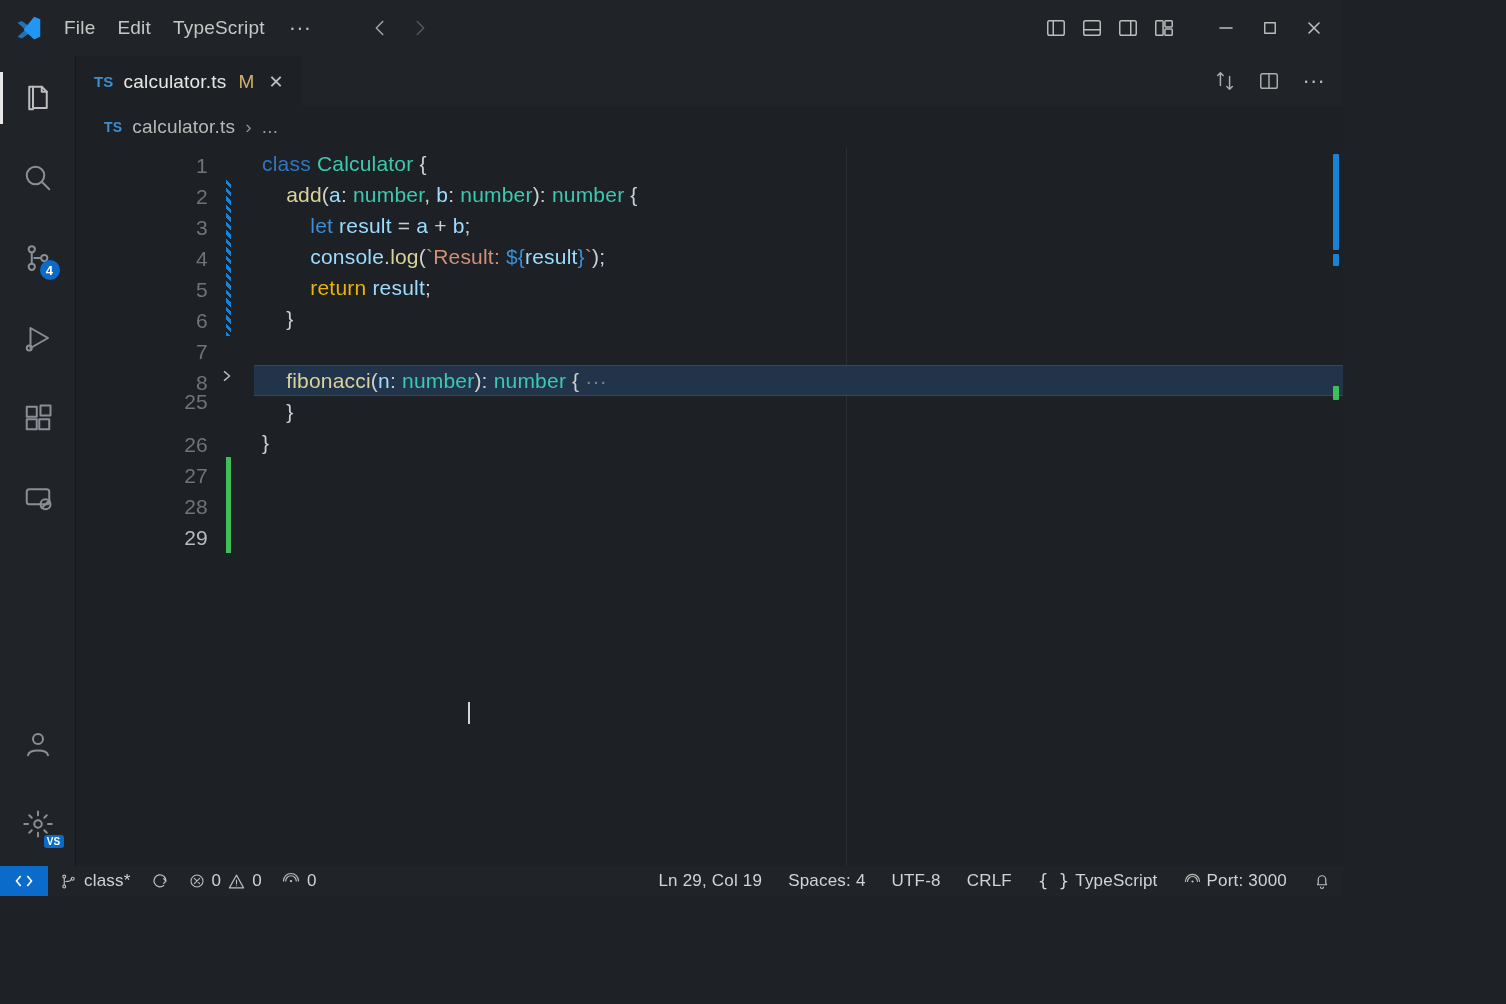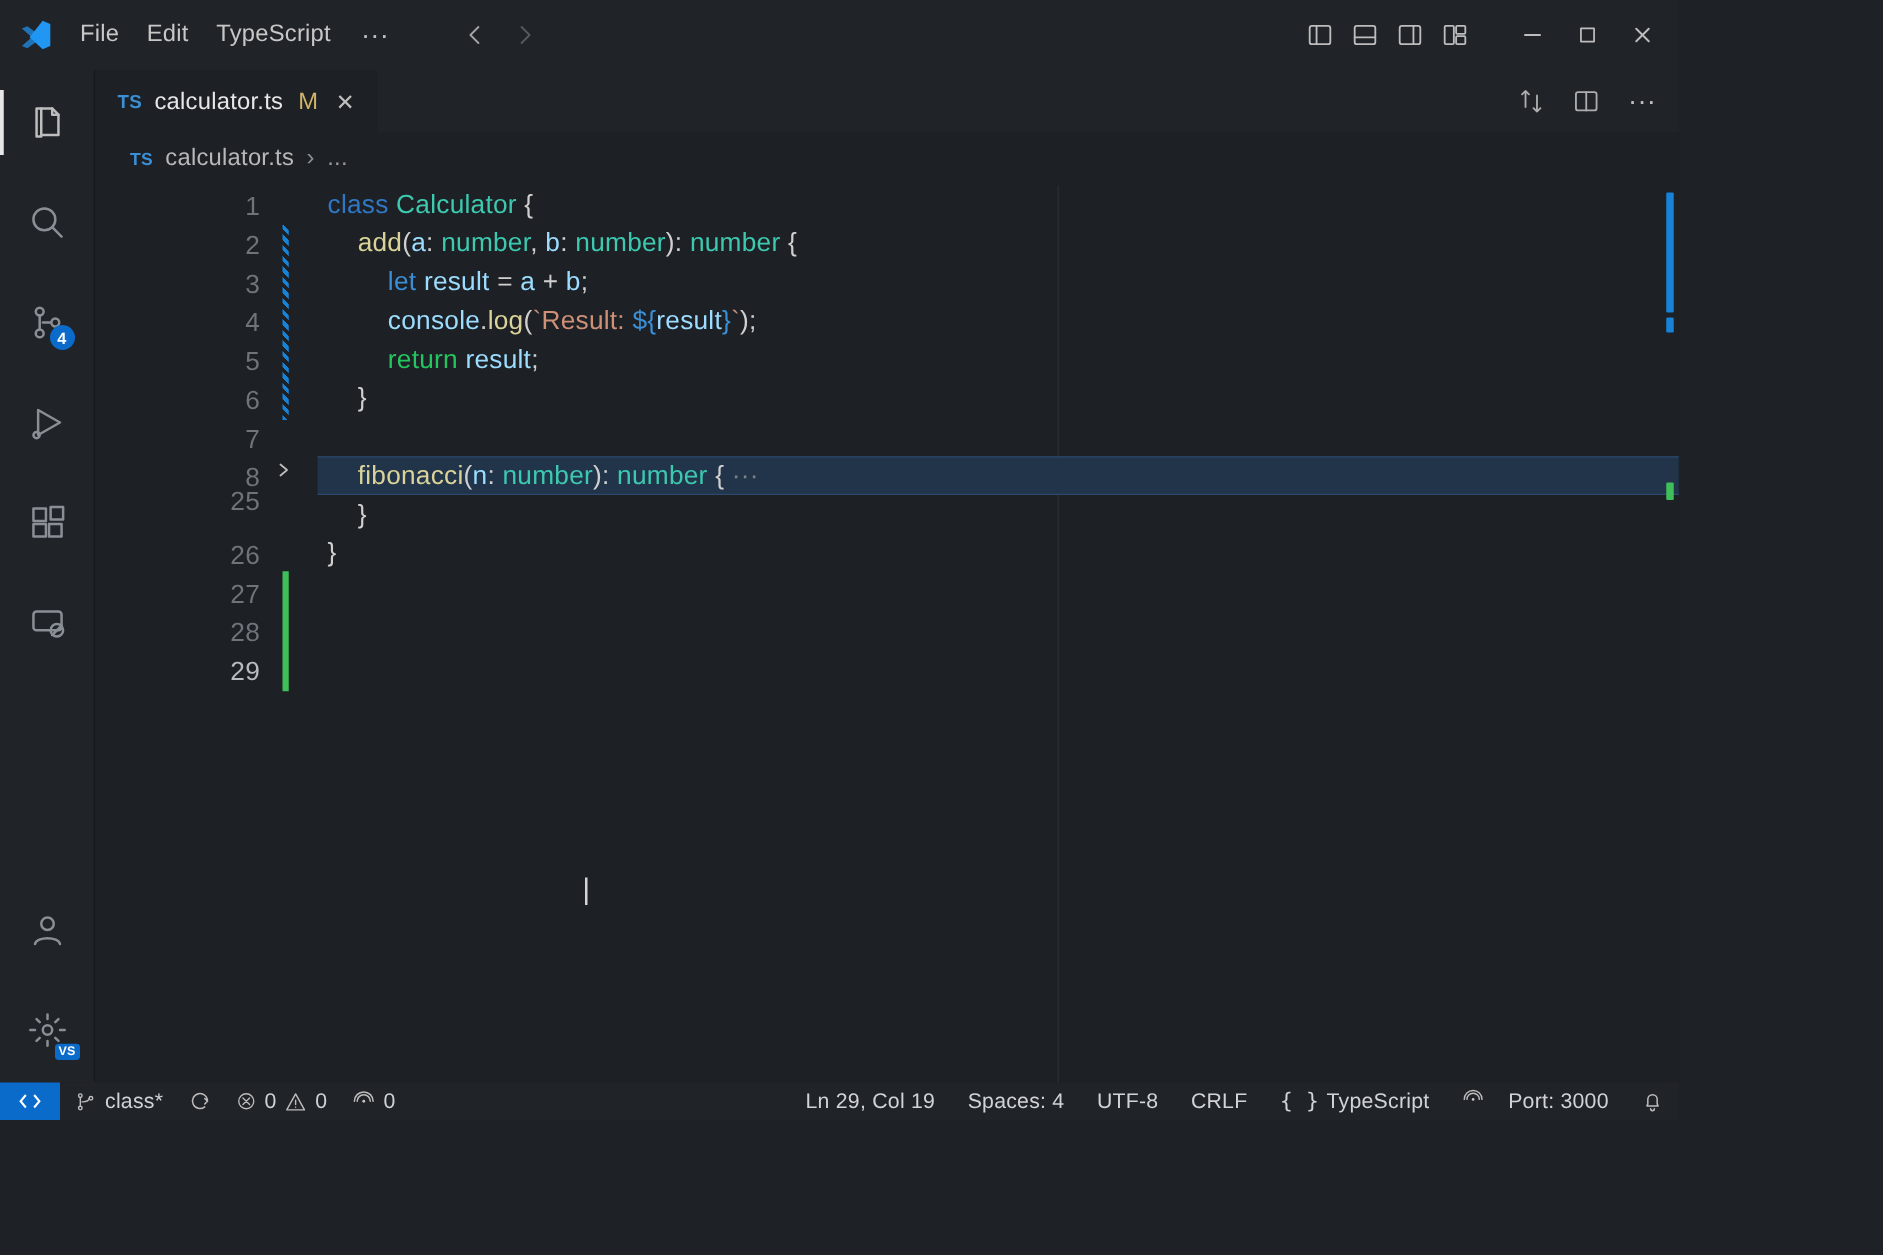--- a/index.html
+++ b/index.html
@@ -270,21 +270,21 @@
 
           <div class="diff mod" style="top:32px;height:156px"></div>
           <div class="diff add" style="top:309px;height:96px"></div>
         </div>
 
         <div class="codebody">
           <div class="row" style="top:0"><span class="kw">class </span><span class="type">Calculator</span><span class="pun"> {</span></div>
           <div class="row" style="top:31px"><span>    </span><span class="fn">add</span><span class="pun">(</span><span class="var">a</span><span class="pun">: </span><span class="type">number</span><span class="pun">, </span><span class="var">b</span><span class="pun">: </span><span class="type">number</span><span class="pun">): </span><span class="type">number</span><span class="pun"> {</span></div>
           <div class="row" style="top:93px"><span>        </span><span class="var">console</span><span class="pun">.</span><span class="fn">log</span><span class="pun">(</span><span class="str">`</span><span class="str">Result: </span><span class="kw2">${</span><span class="var">result</span><span class="kw2">}</span><span class="str">`</span><span class="pun">);</span></div>
           <div class="row" style="top:62px"><span>        </span><span class="kw2">let </span><span class="var">result</span><span class="pun"> = </span><span class="var">a</span><span class="pun"> + </span><span class="var">b</span><span class="pun">;</span></div>
-          <div class="row" style="top:124px"><span>        </span><span style="color:#22c55e">return </span><span class="var">result</span><span class="pun">;</span></div>
+          <div class="row" style="top:124px"><span>        </span><span style="color:#eab308">return </span><span class="var">result</span><span class="pun">;</span></div>
           <div class="row" style="top:155px"><span>    </span><span class="pun">}</span></div>
           <div class="row hl" style="top:217px"><span>    </span><span class="fn">fibonacci</span><span class="pun">(</span><span class="var">n</span><span class="pun">: </span><span class="type">number</span><span class="pun">): </span><span class="type">number</span><span class="pun"> {</span><span class="fold-dots"> ···</span></div>
           <div class="row" style="top:248px"><span>    </span><span class="pun">}</span></div>
           <div class="row" style="top:279px"><span class="pun">}</span></div>
         </div>
 
         <div class="icursor" style="left:392px;top:554px"></div>
 
         <div class="minimap">
           <div class="mmark" style="top:6px;height:96px;background:#1782d6"></div>
@@ -337,21 +337,21 @@
 
     <div class="right">
       <span>Ln 29, Col 19</span>
       <span>Spaces: 4</span>
       <span>UTF-8</span>
       <span>CRLF</span>
       <span style="display:flex;align-items:center;gap:6px">
         <span style="font-family:Consolas,monospace">{ }</span>
           <span>TypeScript</span>
       </span>
-      <span style="display:flex;align-items:flex-start;gap:20px">
+      <span style="display:flex;align-items:center;gap:6px">
         <svg width="17" height="17" viewBox="0 0 24 24">
             <path class="stroke" d="M5 12a7 7 0 0114 0M2 12a10 10 0 0120 0"></path>
             <circle fill="#c7c7c7" cx="12" cy="12" r="1.5"></circle>
           </svg>
         <span>Port: 3000</span>
       </span>
       <svg width="18" height="18" viewBox="0 0 24 24">
           <path class="stroke" d="M6 17h12l-1-2V10a5 5 0 00-10 0v5l-1 2zM10 20a2 2 0 004 0"></path>
         </svg>
     </div>

